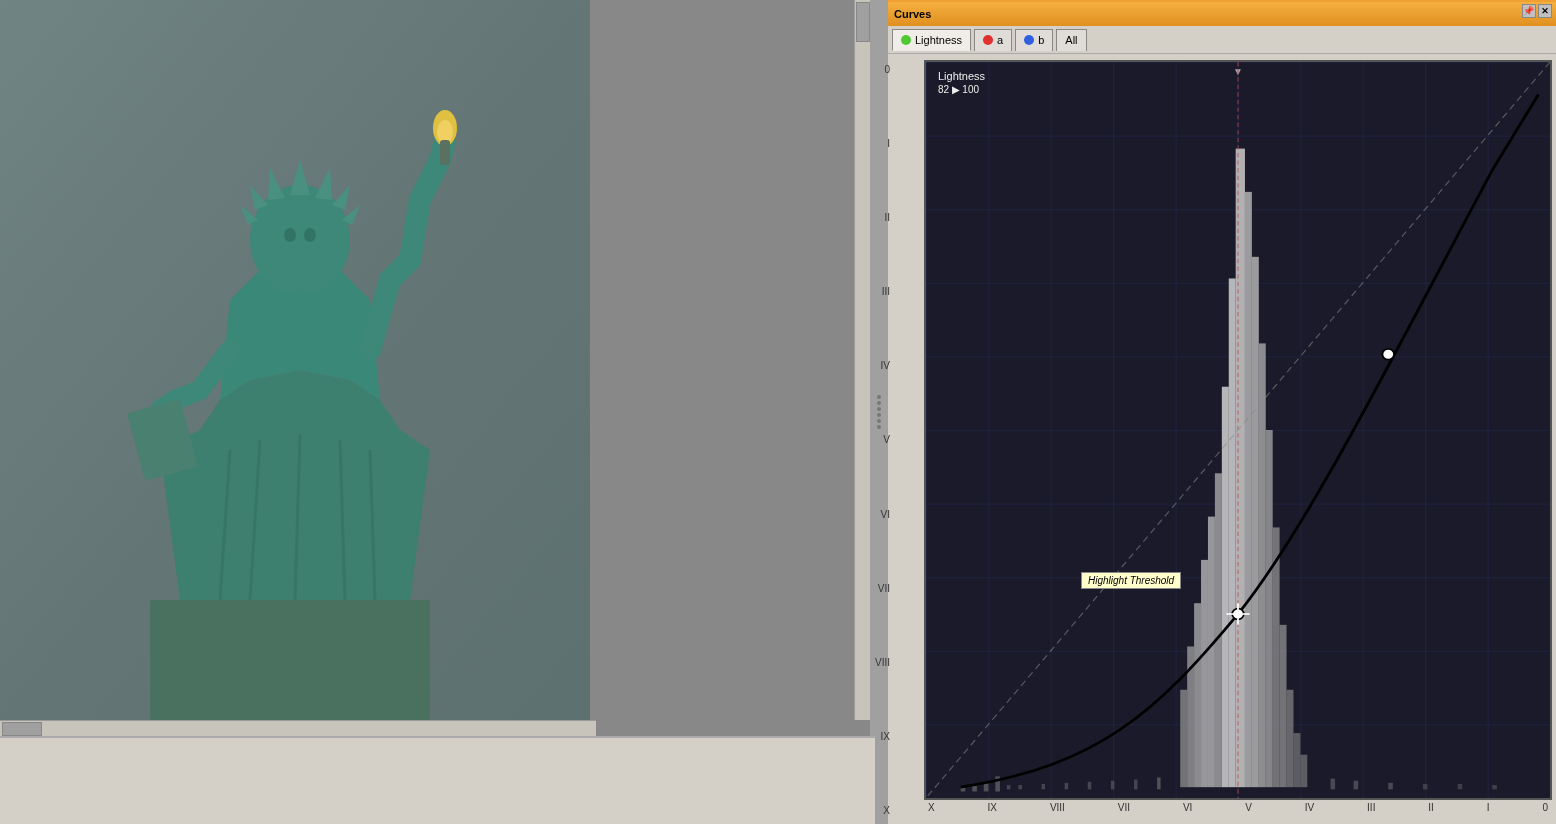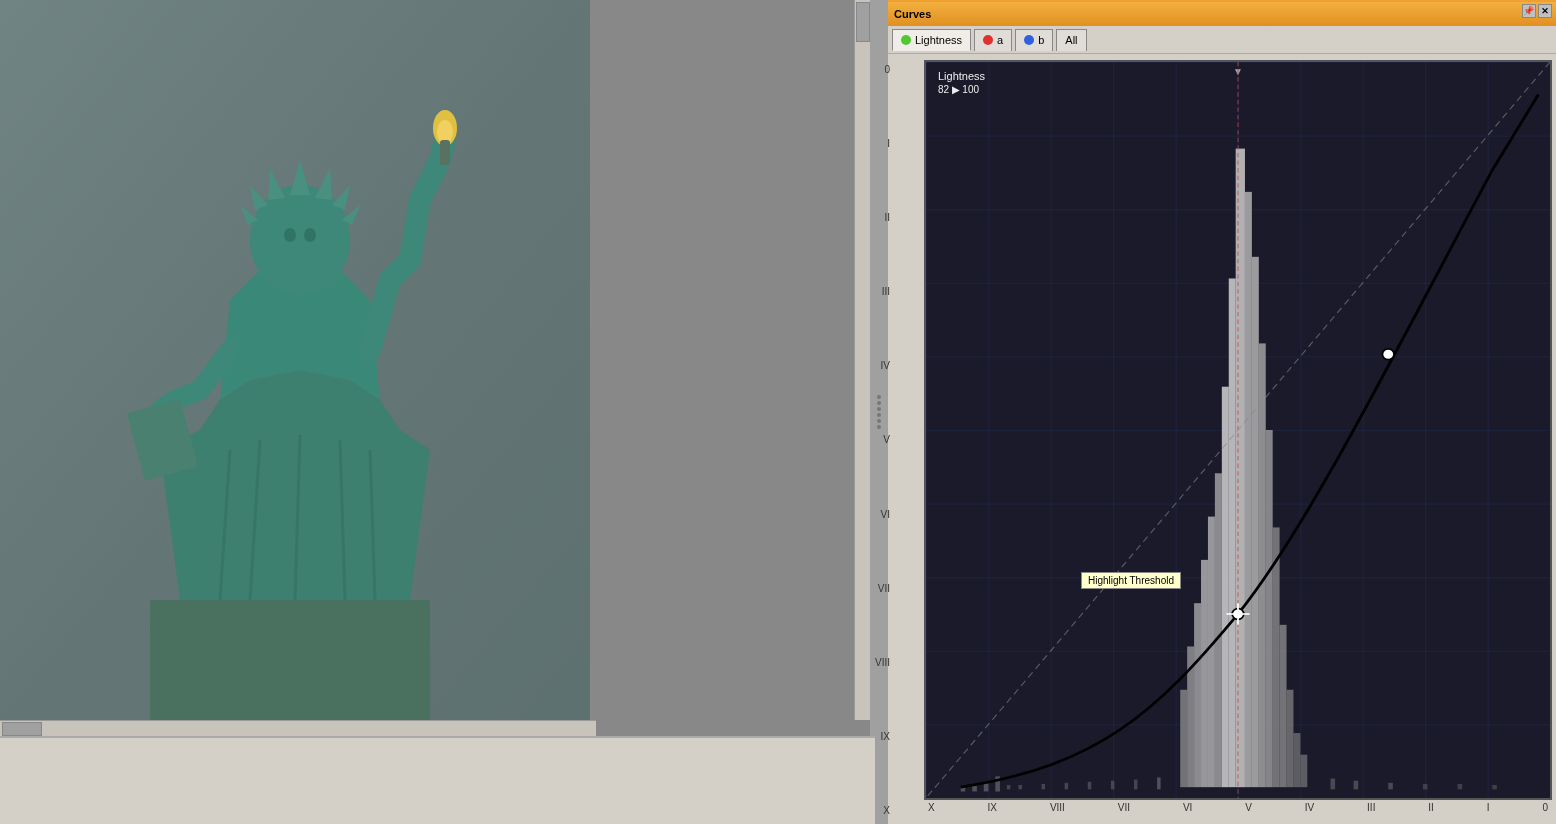--- a/index.html
+++ b/index.html
@@ -230,20 +230,21 @@
     
     .tooltip-box {
       position: absolute;
       background: #ffffcc;
       border: 1px solid #888;
       padding: 2px 6px;
       font-size: 10px;
       color: #000;
       pointer-events: none;
       white-space: nowrap;
+      font-style: italic;
     }
 
     
     .panel-buttons {
       position: absolute;
       right: 4px;
       top: 0;
       height: 22px;
       display: flex;
       align-items: center;

